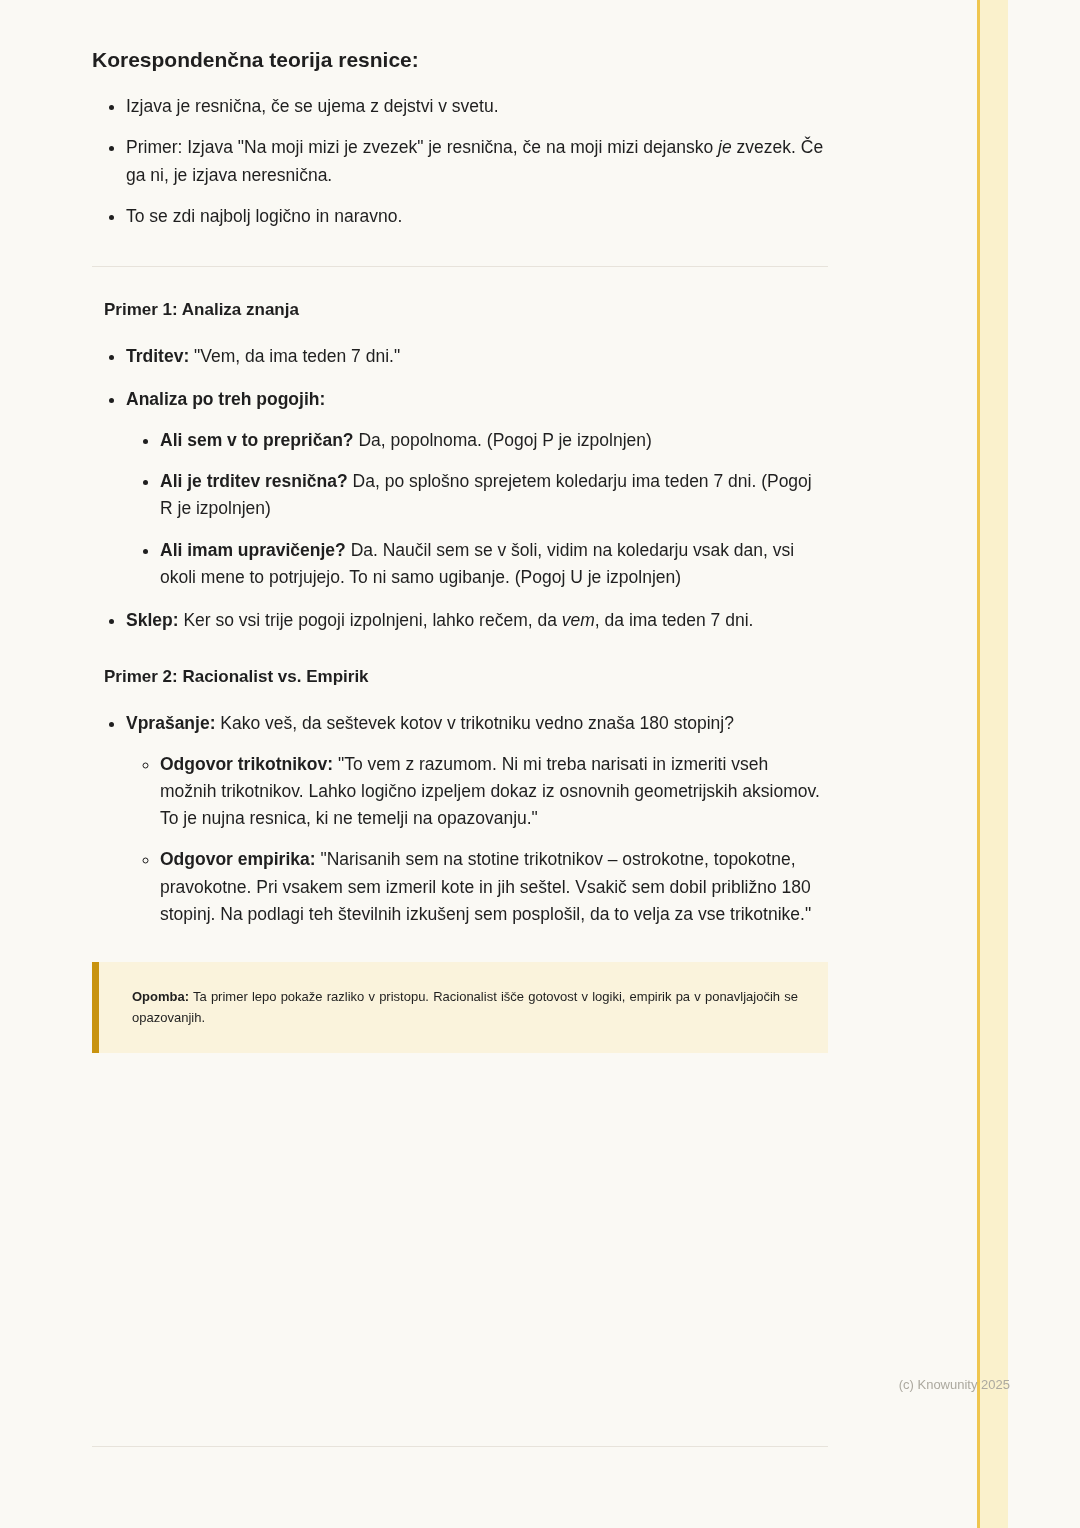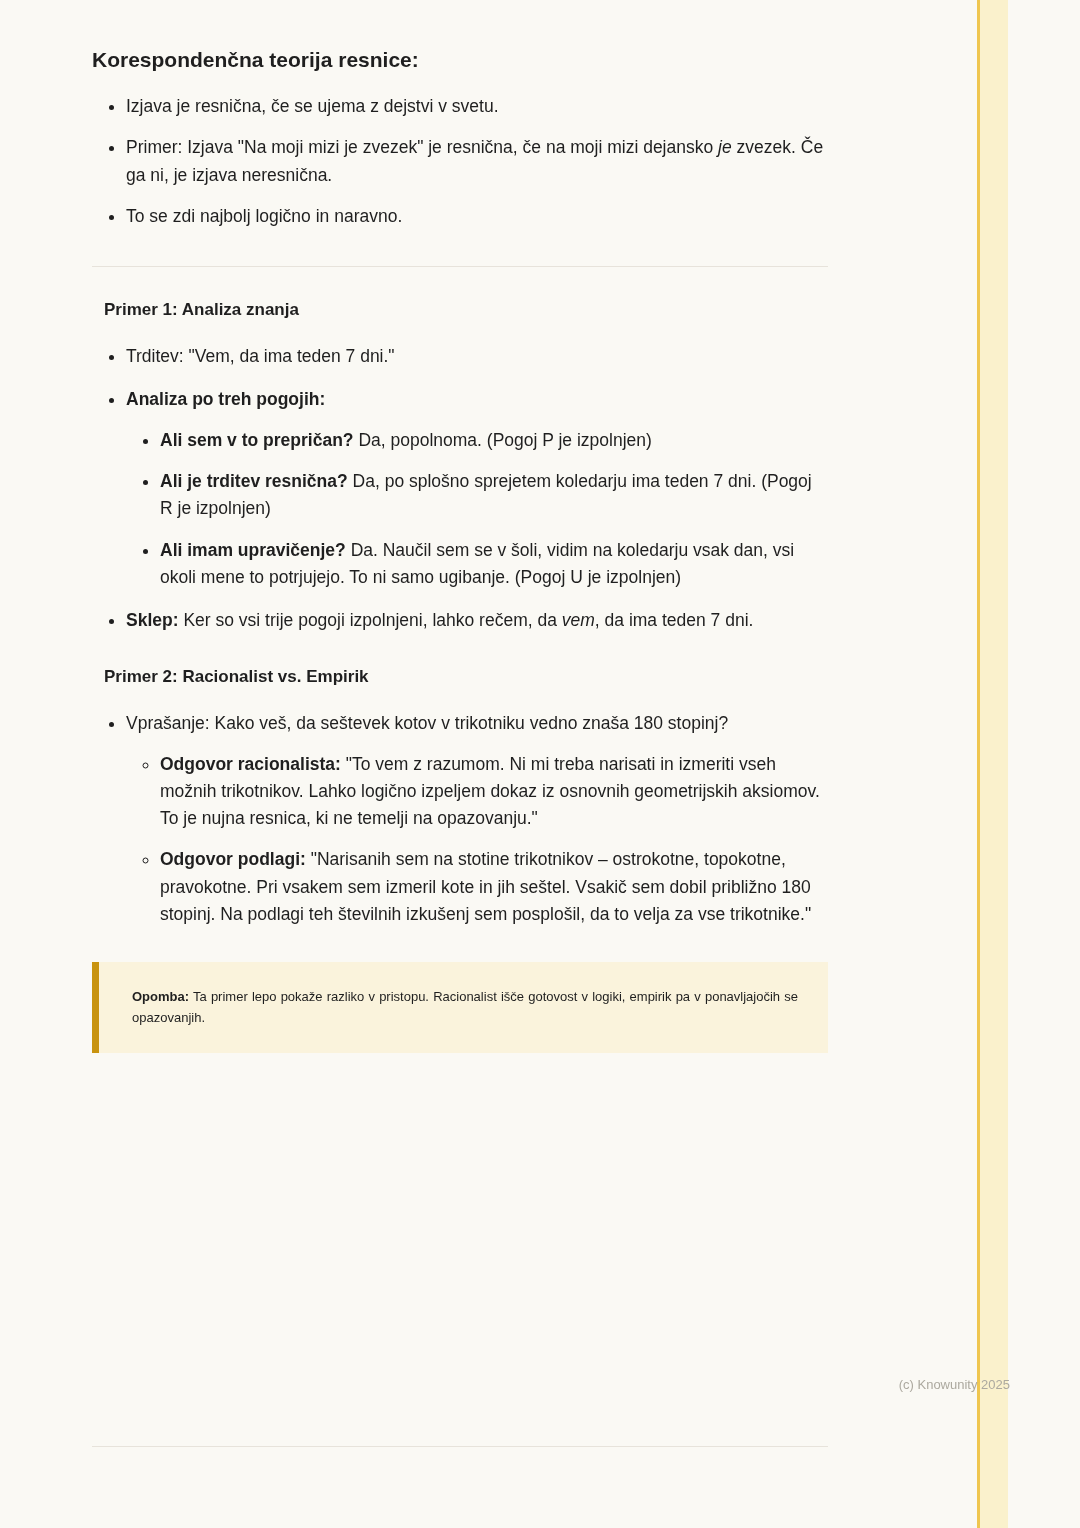--- a/index.html
+++ b/index.html
@@ -89,40 +89,40 @@
     <li><span><span>Primer: Izjava "Na moji mizi je zvezek" je resnična, če na moji mizi dejansko </span><span style="font-style: italic;">je</span><span> zvezek. Če ga ni, je izjava neresnična.</span></span></li>
     <li><span><span>To se zdi najbolj logično in naravno.</span></span></li>
   </ul>
 
   <hr class="hr-top">
 
 
   <h3 class="sub-heading">Primer 1: Analiza znanja</h3>
 
   <ul class="list-block ex1-list">
-    <li><span><span style="font-weight: 400;">Trditev:</span><span> "Vem, da ima teden 7 dni."</span></span></li>
+    <li><span><span style="font-weight: 700;">Trditev:</span><span> "Vem, da ima teden 7 dni."</span></span></li>
     <li>
       <span><span style="font-weight: 700;">Analiza po treh pogojih:</span></span>
       <ul class="disc-nested">
         <li><span><span style="font-weight: 700;">Ali sem v to prepričan?</span><span> Da, popolnoma. (Pogoj P je izpolnjen)</span></span></li>
         <li><span><span style="font-weight: 700;">Ali je trditev resnična?</span><span> Da, po splošno sprejetem koledarju ima teden 7 dni. (Pogoj R je izpolnjen)</span></span></li>
         <li><span><span style="font-weight: 700;">Ali imam upravičenje?</span><span> Da. Naučil sem se v šoli, vidim na koledarju vsak dan, vsi okoli mene to potrjujejo. To ni samo ugibanje. (Pogoj U je izpolnjen)</span></span></li>
       </ul>
     </li>
     <li><span><span style="font-weight: 700;">Sklep:</span><span> Ker so vsi trije pogoji izpolnjeni, lahko rečem, da </span><span style="font-style: italic;">vem</span><span>, da ima teden 7 dni.</span></span></li>
   </ul>
 
   <h3 class="sub-heading">Primer 2: Racionalist vs. Empirik</h3>
 
   <ul class="list-block ex2-list">
     <li>
-      <span><span style="font-weight: 400;">Vprašanje:</span><span> Kako veš, da seštevek kotov v trikotniku vedno znaša 180 stopinj?</span></span>
+      <span><span style="font-weight: 700;">Vprašanje:</span><span> Kako veš, da seštevek kotov v trikotniku vedno znaša 180 stopinj?</span></span>
       <ul class="circle-nested">
-        <li><span><span style="font-weight: 700;">Odgovor racionalista:</span><span> "To vem z razumom. Ni mi treba narisati in izmeriti vseh možnih trikotnikov. Lahko logično izpeljem dokaz iz osnovnih geometrijskih aksiomov. To je nujna resnica, ki ne temelji na opazovanju."</span></span></li>
-        <li><span><span style="font-weight: 700;">Odgovor podlagi:</span><span> "Narisanih sem na stotine trikotnikov – ostrokotne, topokotne, pravokotne. Pri vsakem sem izmeril kote in jih seštel. Vsakič sem dobil približno 180 stopinj. Na podlagi teh številnih izkušenj sem posplošil, da to velja za vse trikotnike."</span></span></li>
+        <li><span><span style="font-weight: 700;">Odgovor trikotnikov:</span><span> "To vem z razumom. Ni mi treba narisati in izmeriti vseh možnih trikotnikov. Lahko logično izpeljem dokaz iz osnovnih geometrijskih aksiomov. To je nujna resnica, ki ne temelji na opazovanju."</span></span></li>
+        <li><span><span style="font-weight: 700;">Odgovor empirika:</span><span> "Narisanih sem na stotine trikotnikov – ostrokotne, topokotne, pravokotne. Pri vsakem sem izmeril kote in jih seštel. Vsakič sem dobil približno 180 stopinj. Na podlagi teh številnih izkušenj sem posplošil, da to velja za vse trikotnike."</span></span></li>
       </ul>
     </li>
   </ul>
 
   <div class="note">
     <p class="note-text"><span style="font-weight: 700;">Opomba:</span><span> Ta primer lepo pokaže razliko v pristopu. Racionalist išče gotovost v logiki, empirik pa v ponavljajočih se opazovanjih.</span></p>
   </div>
 
 </div>
 

